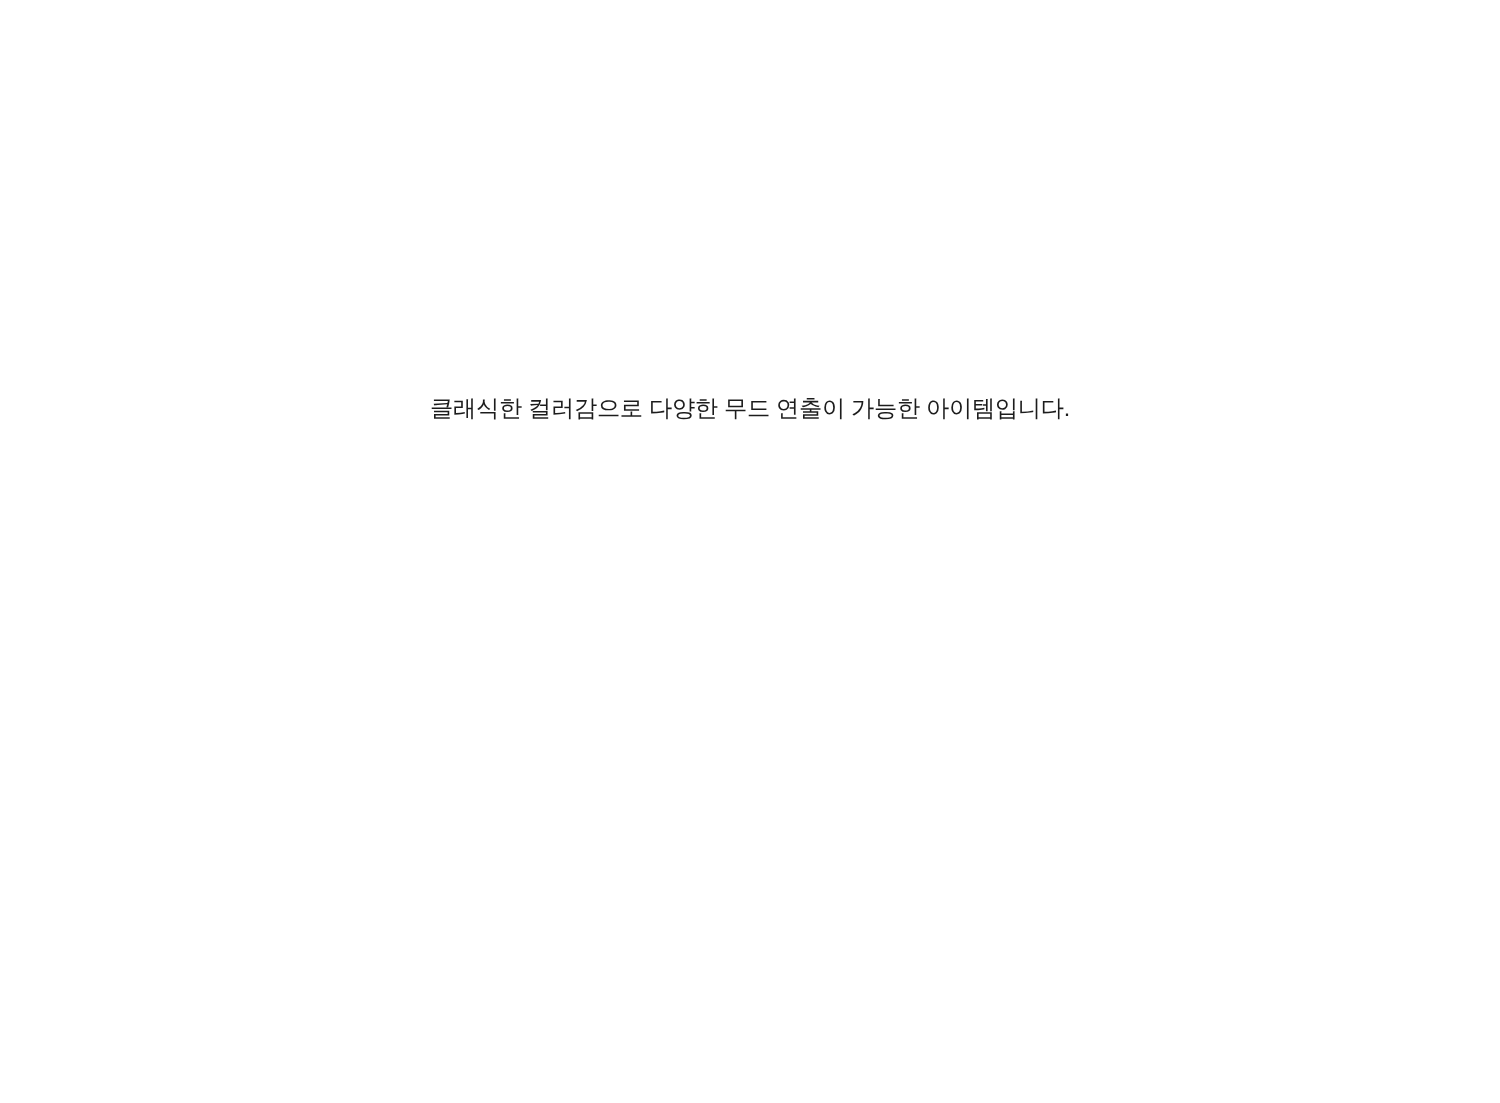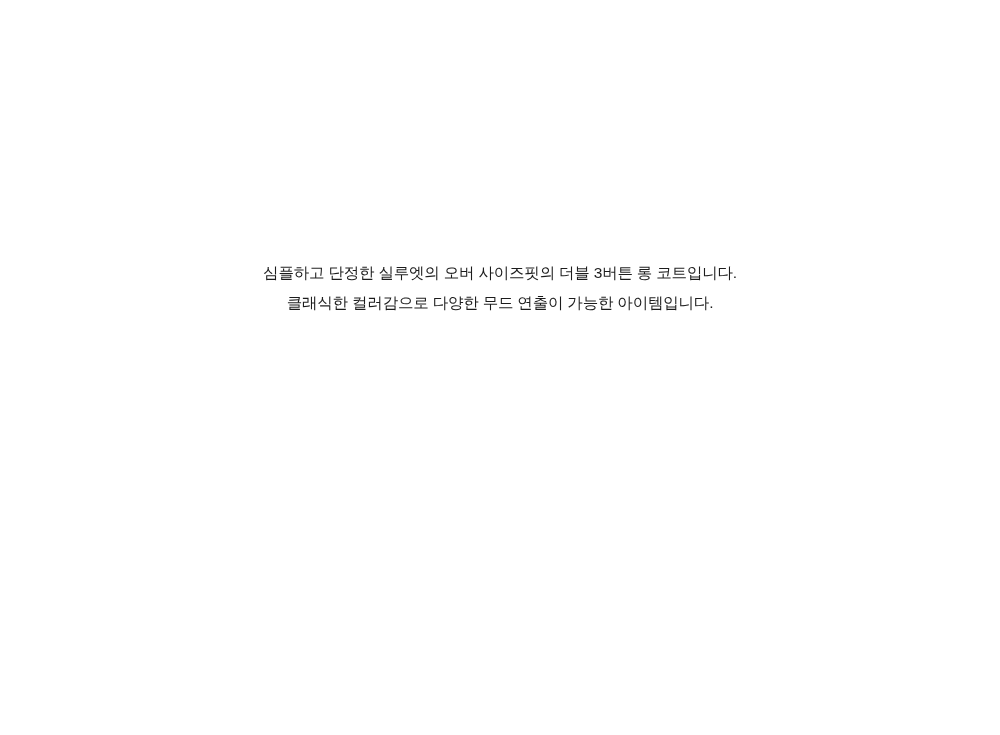--- a/index.html
+++ b/index.html
@@ -36,16 +36,15 @@
     color: #1c1c1c;
     white-space: nowrap;
     font-weight: 400;
   }
 </style>
 </head>
 <body>
 
 <div class="page">
   <div class="description-block">
-    <span class="description-line">심플하고 단정한 실루엣의 오버 사이즈핏의 더블 3버튼 롱 코트입니다.</span>
     <span class="description-line">클래식한 컬러감으로 다양한 무드 연출이 가능한 아이템입니다.</span>
   </div>
 </div>
 
 </body></html>

